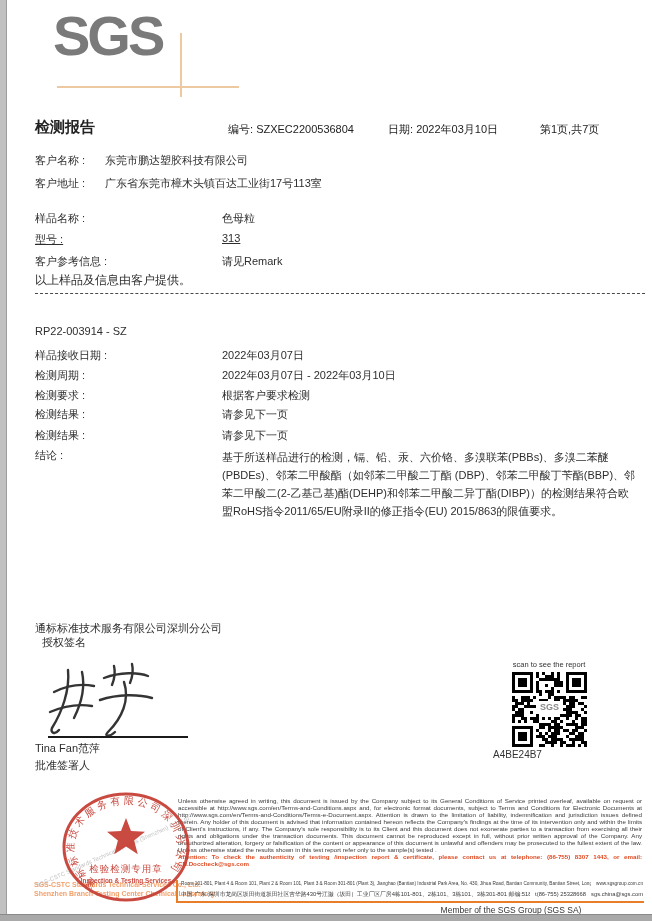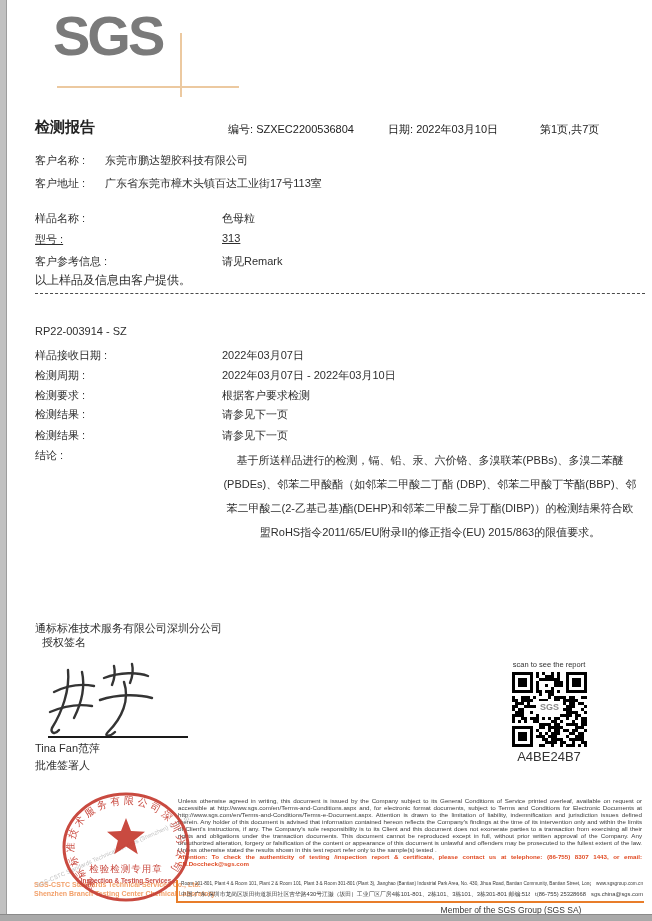--- a/index.html
+++ b/index.html
@@ -20,34 +20,34 @@
   .doc-title{left:35px;top:118px;font-size:15px;font-weight:bold;color:#222;}
   .hdr{top:122px;font-size:11px;color:#222;}
   .hdr b{font-weight:normal;}
   
   .row{position:absolute;left:35px;display:flex;font-size:11px;color:#2e2e2e;}
   .lbl-c{width:70px;flex:none;}
   .lbl-w{width:187px;flex:none;}
   .val{white-space:nowrap;}
   .note{left:35px;font-size:12px;}
   .dashes{left:35px;top:293px;width:610px;height:0;border-top:1px dashed #4a4a4a;}
-  .conclusion{width:416px;line-height:24px;white-space:normal;text-align:center;}
+  .conclusion{width:416px;line-height:18px;white-space:normal;}
   
   .sig-company{left:35px;top:621px;font-size:11px;}
   .sig-auth{left:42px;top:635px;font-size:11px;}
   .sig-line{left:48px;top:736px;width:140px;height:2px;background:#1a1a1a;}
   .sig-name{left:35px;top:741px;font-size:11px;}
   .sig-role{left:35px;top:758px;font-size:11px;}
   .sig-svg{left:40px;top:656px;}
   
   .qr-caption{left:493px;top:660px;width:112px;text-align:center;font-size:7.5px;color:#333;}
   .qr-box{left:512px;top:672px;width:75px;height:75px;}
   .qr-center{left:536px;top:701px;width:27px;height:13px;background:#fff;color:#8a8a8a;
     font-size:9px;font-weight:bold;text-align:center;line-height:13px;letter-spacing:0;}
-  .qr-code-text{left:493px;top:749px;width:112px;text-align:center;font-size:13px;color:#333;}
+  .qr-code-text{left:493px;top:749px;width:112px;text-align:left;font-size:10px;color:#333;}
   
   .disclaimer{left:178px;top:797px;width:464px;font-size:6.2px;line-height:7px;
     text-align:justify;color:#3a3a3a;}
   .attention{color:#e04a22;font-weight:bold;}
   .addr-bar{left:176px;top:880px;width:2px;height:21px;background:#e87d2a;}
   .addr{left:181px;width:462px;display:flex;align-items:baseline;color:#3a3a3a;white-space:nowrap;}
   .addr-en{top:881px;font-size:4.7px;}
   .addr-cn{top:890px;font-size:5.8px;}
   .addr .grow{flex:1;overflow:hidden;}
   .addr .right{margin-left:5px;}

